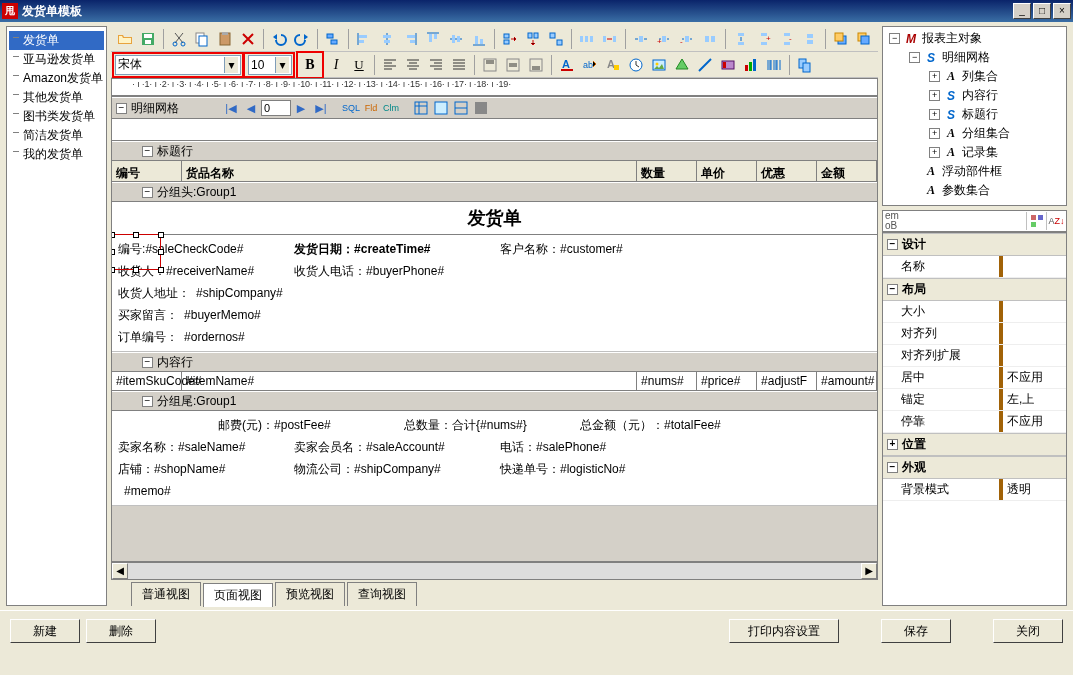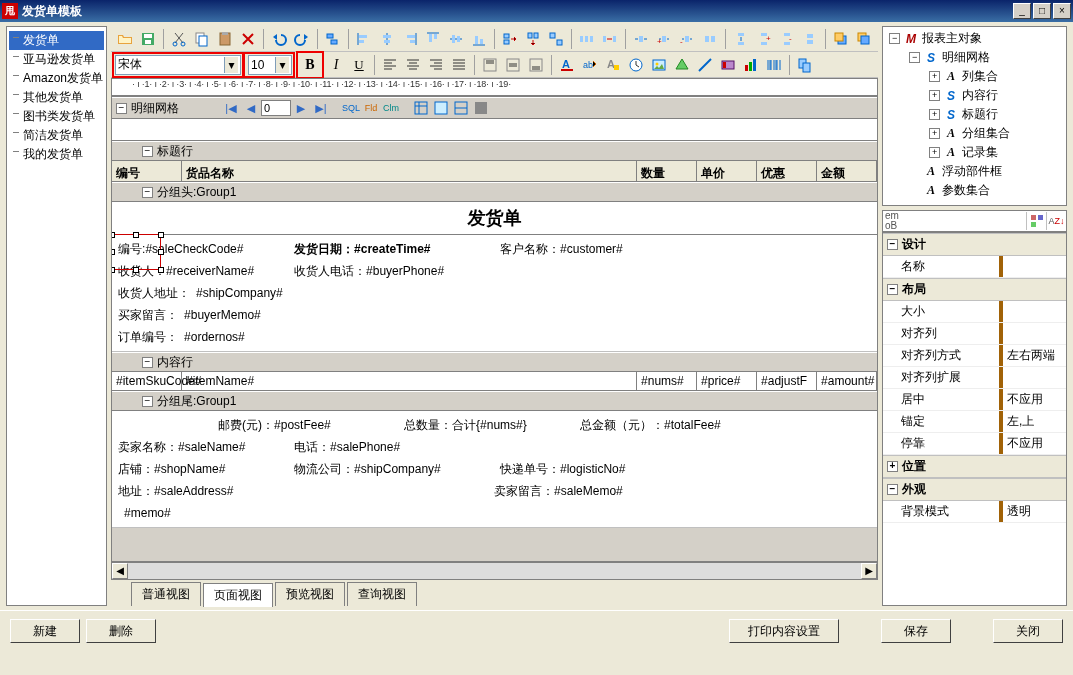--- a/index.html
+++ b/index.html
@@ -574,30 +574,27 @@
               <span>分组尾:Group1</span>
             </div>
           <div class="textblock">
             <div class="line" id="gf-line1" style="padding-left:100px;">
                 <span style="display: inline-block; width: 180px;"><span class="label">邮费(元)：</span><span class="val">#postFee#</span></span>
                 <span style="display: inline-block; width: 170px;"><span class="label">总数量：</span><span class="val">合计{#nums#}</span></span>
                 <span style="display: inline-block; width: 200px;"><span class="label">总金额（元）：</span><span class="val">#totalFee#</span></span>
               </div>
             <div class="line" id="gf-line2">
                 <span style="display: inline-block; width: 170px;"><span class="label">卖家名称：</span><span class="val">#saleName#</span></span>
+                <span style="display: inline-block; width: 200px;"><span class="label">卖家会员名：</span><span class="val">#saleAccount#</span></span>
                 <span style="display: inline-block; width: 160px;"><span class="label">电话：</span><span class="val">#salePhone#</span></span>
               </div>
             <div class="line" id="gf-line3">
                 <span style="display: inline-block; width: 170px;"><span class="label">店铺：</span><span class="val">#shopName#</span></span>
                 <span style="display: inline-block; width: 200px;"><span class="label">物流公司：</span><span class="val">#shipCompany#</span></span>
                 <span style="display: inline-block; width: 180px;"><span class="label">快递单号：</span><span class="val">#logisticNo#</span></span>
-              </div>
-            <div class="line" id="gf-line4">
-                <span style="display: inline-block; width: 370px;"><span class="label">地址：</span><span class="val">#saleAddress#</span></span>
-                <span style="display: inline-block; width: 200px;"><span class="label">卖家留言：</span><span class="val">#saleMemo#</span></span>
               </div>
             <div class="line" id="gf-line5">
                 <span class="label"></span>
                 <span class="val">#memo#</span>
               </div>
           </div>
 
         </div>
         <div class="hscroll">
           <div class="arrow">◀</div>
@@ -705,24 +702,20 @@
         </div>
         <div class="prow">
           <div class="pname">大小</div>
           <div class="pval"></div>
         </div>
         <div class="prow">
           <div class="pname">对齐列</div>
           <div class="pval"></div>
         </div>
         <div class="prow">
-          <div class="pname">对齐列方式</div>
-          <div class="pval">左右两端</div>
-        </div>
-        <div class="prow">
           <div class="pname">对齐列扩展</div>
           <div class="pval"></div>
         </div>
         <div class="prow">
           <div class="pname">居中</div>
           <div class="pval">不应用</div>
         </div>
         <div class="prow">
           <div class="pname">锚定</div>
           <div class="pval">左,上</div>

